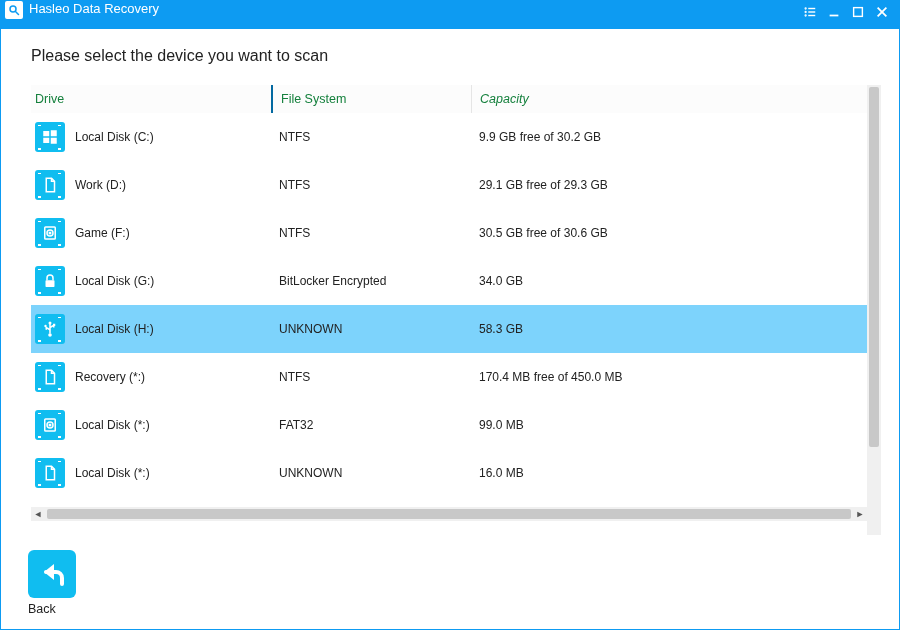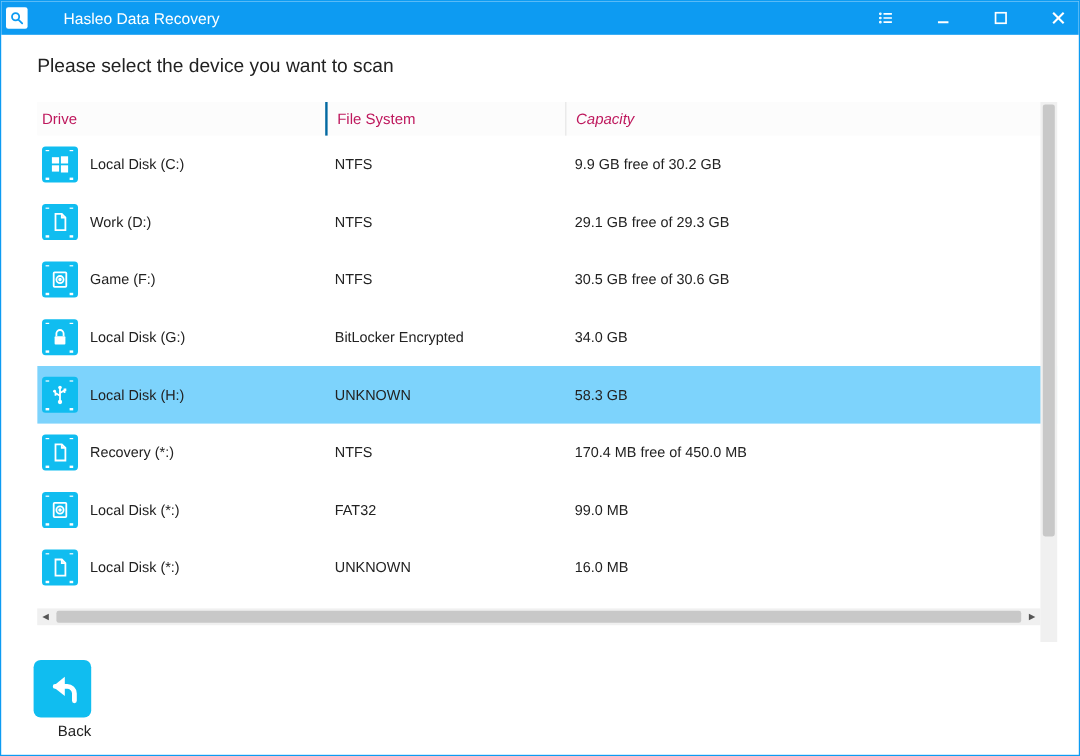--- a/index.html
+++ b/index.html
@@ -9,24 +9,22 @@
     width: 900px;
     height: 630px;
     overflow: hidden;
     border: 1px solid #0d9bf2;
   }
   .titlebar {
     height: 28px;
     background: #0d9bf2;
     color: #fff;
     display: flex;
-    align-items: center;
     padding: 0 6px 0 4px;
     font-size: 13px;
-    gap: 24px;
   }
   .titlebar .app-icon {
     width: 18px; height: 18px;
     background: #fff;
     border-radius: 2px;
     margin-right: 6px;
     display: flex; align-items: center; justify-content: center;
   }
   .titlebar .app-icon svg { width: 12px; height: 12px; }
   .titlebar .spacer { flex: 1; }
@@ -46,21 +44,21 @@
     margin-bottom: 20px;
   }
   .table-wrap {
     position: relative;
     height: 450px;
     border-right: 0;
   }
   .table-head {
     display: flex;
     height: 28px;
-    color: #be185d;
+    color: #15803d;
     font-size: 12.5px;
     align-items: center;
     background: #fcfcfc;
   }
   .col-drive { width: 240px; padding-left: 4px;}
   .col-fs { width: 200px; border-left: 2px solid #0369a1; padding-left: 8px;}
   .col-cap { flex: 1; border-left: 1px solid #e5e5e5; padding-left: 8px; font-style: italic;}
   .table-head > div { height: 100%; display: flex; align-items: center; }
   .rows {
     height: 390px;
@@ -138,21 +136,21 @@
     bottom: 0;
     height: 85px;
     display: flex;
     justify-content: space-between;
     align-items: center;
     padding: 0 28px 10px 28px;
   }
   .fbtn {
     display: flex;
     flex-direction: column;
-    align-items: flex-end;
+    align-items: flex-start;
     cursor: pointer;
     color: #222;
     font-size: 12.5px;
   }
   .fbtn .ficon {
     width: 48px; height: 48px;
     background: #10bdf0;
     border-radius: 6px;
     display: flex; align-items: center; justify-content: center;
     margin-bottom: 4px;

